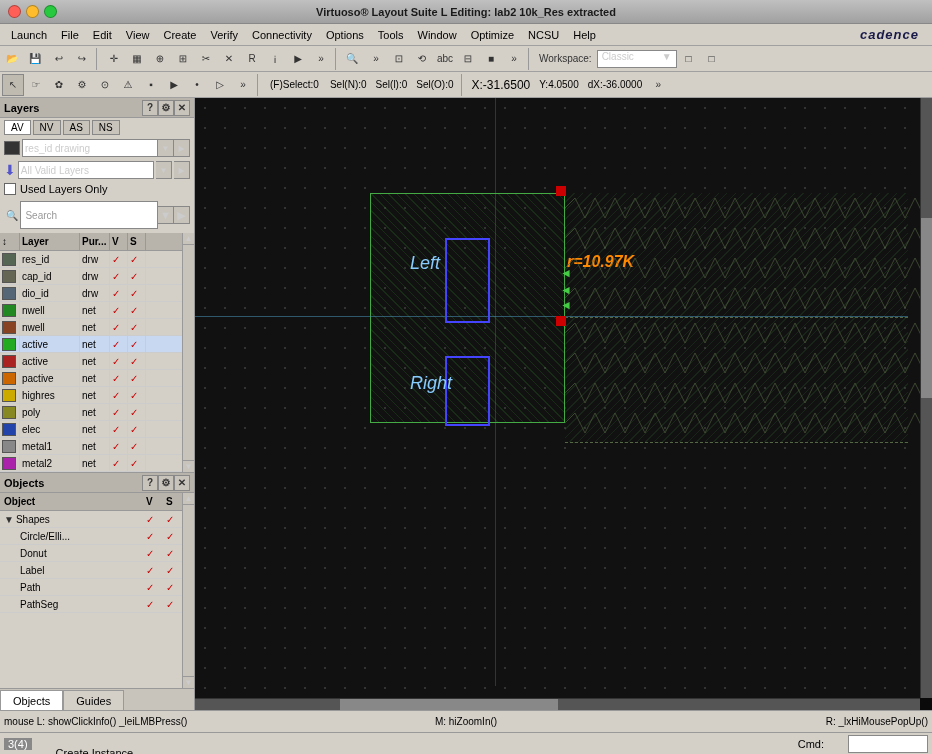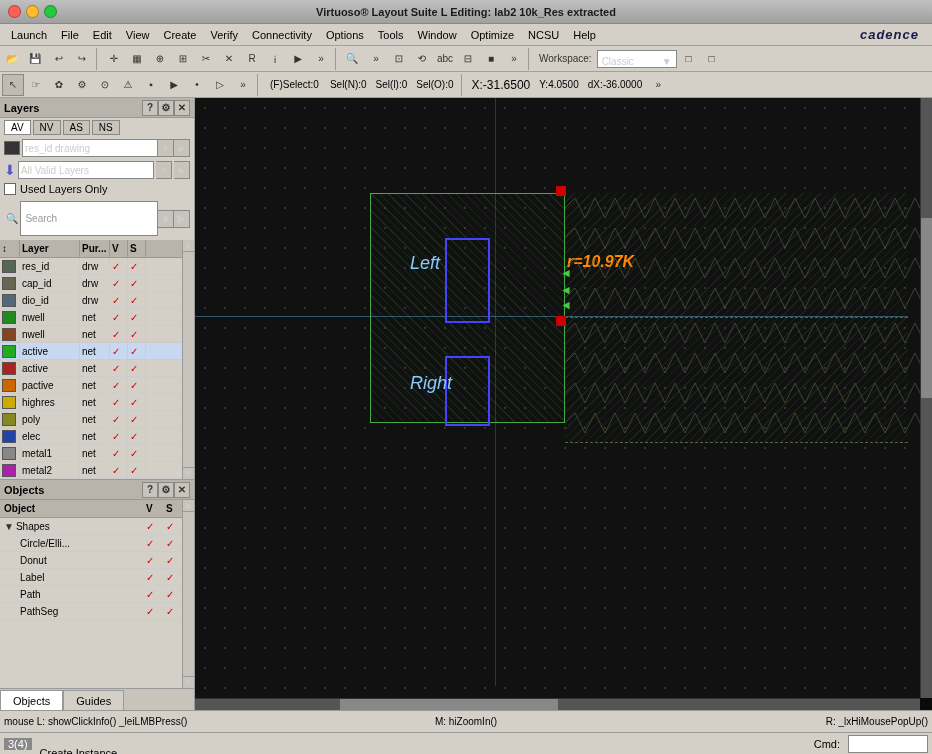--- a/index.html
+++ b/index.html
@@ -208,21 +208,21 @@
       cursor: pointer;
     }
 
     .search-row {
       display: flex;
       align-items: center;
       margin: 2px 0;
     }
     .search-box {
       flex: 1;
-      height: 35px;
+      height: 28px;
       background: #fff;
       border: 1px solid #888;
       font-size: 10px;
       padding: 0 4px;
       color: #999;
       display: flex; align-items: center;
       cursor: text;
     }
     .search-arrow {
       width: 16px; height: 18px;
@@ -413,21 +413,21 @@
 
     #cmd-bar {
       background: #d4d0c8;
       height: 22px;
       display: flex;
       align-items: center;
       padding: 0 4px;
       border-top: 1px solid #999;
       font-size: 11px;
       color: #000;
-      gap: 8px;
+      gap: 24px;
     }
     .cmd-num {
       background: #888;
       color: #fff;
       padding: 0 4px;
       font-size: 11px;
     }
     .cmd-label { font-size: 11px; margin-top: 19px; }
 
     
@@ -491,21 +491,21 @@
   <div class="tb-btn">🔍</div>
   <div class="tb-btn">»</div>
   <div class="tb-btn">⊡</div>
   <div class="tb-btn">⟲</div>
   <div class="tb-btn">abc</div>
   <div class="tb-btn">⊟</div>
   <div class="tb-btn">■</div>
   <div class="tb-btn">»</div>
   <div class="tb-sep"></div>
   <span class="tb-label">Workspace:</span>
-  <div style="background:#fff;border:1px solid #888;height:18px;width:80px;font-size:10px;display:flex;align-items:flex-end;padding:0 4px;cursor:pointer;">
+  <div style="background:#fff;border:1px solid #888;height:18px;width:80px;font-size:10px;display:flex;align-items:flex-start;padding:0 4px;cursor:pointer;">
     <span>Classic</span>
     <span style="margin-left:auto">▼</span>
   </div>
   <div class="tb-btn">□</div>
   <div class="tb-btn">□</div>
 </div>
 
 <div class="toolbar">
   <div class="tb-btn" style="background:#c0bbb0;border:1px solid #888;">↖</div>
   <div class="tb-btn">☞</div>

